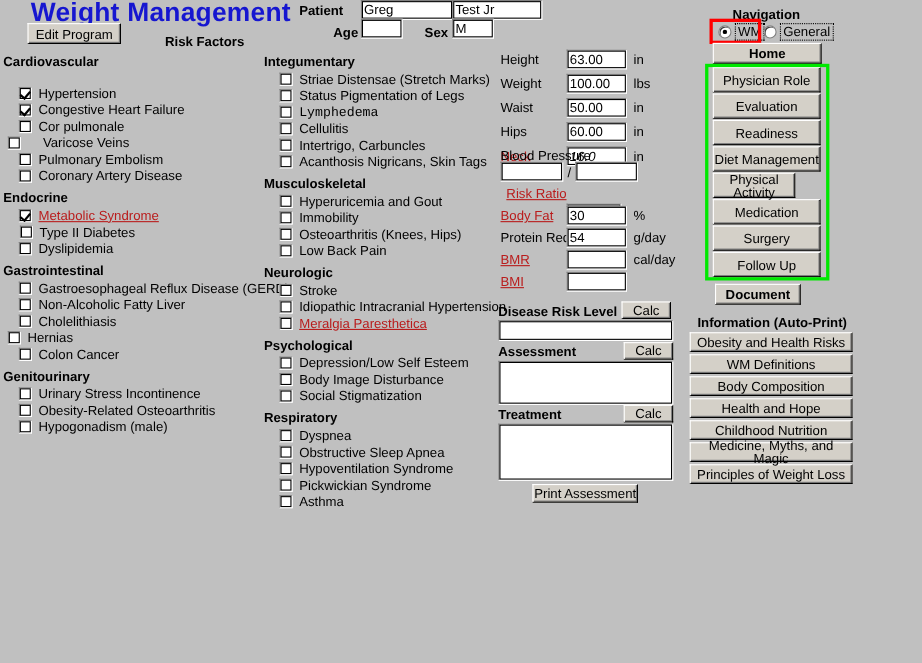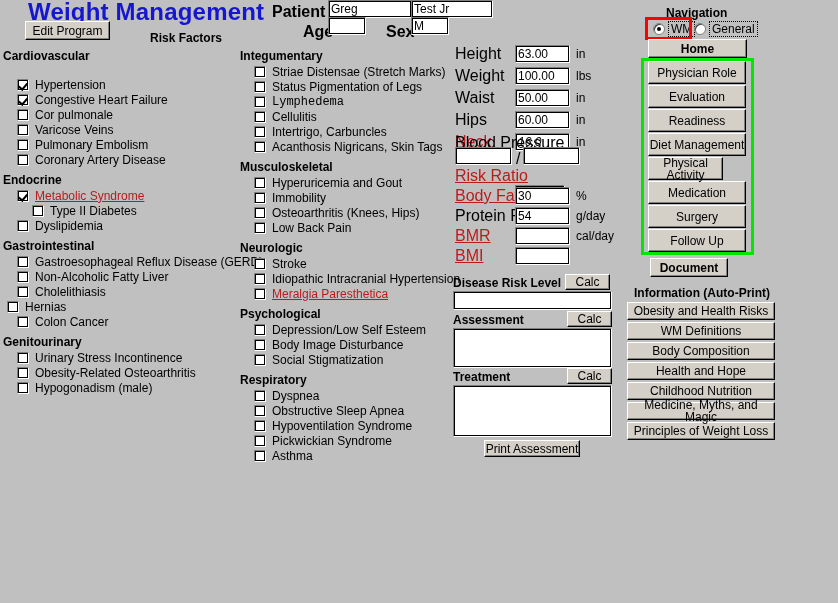--- a/index.html
+++ b/index.html
@@ -107,21 +107,21 @@
     transform: rotate(40deg);
   }
   .cblabel { font-size: 12px; }
   .link {
     color: #b91c1c;
     text-decoration: underline;
     cursor: pointer;
   }
 
   
-  .flabel { font-size: 16px; white-space: nowrap; }
+  .flabel { font-size: 12px; white-space: nowrap; }
   .unit  { font-size: 12px; }
 
   
   .hl-red {
     border: 3px solid #ff0000;
     box-sizing: border-box;
     pointer-events: none;
   }
   .hl-green {
     border: 3px solid #00e800;
@@ -176,38 +176,38 @@
       <span class="cblabel">Hypertension</span>
     </div>
     <div class="cbrow" style="margin-left: 14px;">
       <span class="cbox checked"></span>
       <span class="cblabel">Congestive Heart Failure</span>
     </div>
     <div class="cbrow" style="margin-left: 14px;">
       <span class="cbox"></span>
       <span class="cblabel">Cor pulmonale</span>
     </div>
-    <div class="cbrow" style="margin-left: 14px;">
+    <div class="cbrow" style="margin-left: 4px; gap: 14px;">
       <span class="cbox"></span>
       <span class="cblabel">Varicose Veins</span>
     </div>
     <div class="cbrow" style="margin-left: 14px;">
       <span class="cbox"></span>
       <span class="cblabel">Pulmonary Embolism</span>
     </div>
     <div class="cbrow" style="margin-left: 14px;">
       <span class="cbox"></span>
       <span class="cblabel">Coronary Artery Disease</span>
     </div>
     <div class="sect" style="margin-top: 6px; margin-bottom: 1px;">Endocrine</div>
     <div class="cbrow" style="margin-left: 14px;">
       <span class="cbox checked"></span>
       <span class="cblabel link">Metabolic Syndrome</span>
     </div>
-    <div class="cbrow" style="margin-left: 29px;">
+    <div class="cbrow" style="margin-left: 15px;">
       <span class="cbox"></span>
       <span class="cblabel">Type II Diabetes</span>
     </div>
     <div class="cbrow" style="margin-left: 14px;">
       <span class="cbox"></span>
       <span class="cblabel">Dyslipidemia</span>
     </div>
     <div class="sect" style="margin-top: 6px; margin-bottom: 1px;">Gastrointestinal</div>
     <div class="cbrow" style="margin-left: 14px;">
       <span class="cbox"></span>
@@ -364,21 +364,21 @@
     </div>
   </div>
 
 <div class="abs flabel" style="left:455px; top:134px;">Blood Pressure</div>
 <div class="abs tf" style="left:455px; top:147px; width:57px; height:18px;"></div>
 <div class="abs flabel" style="left:516px; top:150px;">/</div>
 <div class="abs tf" style="left:523px; top:147px; width:57px; height:18px;"></div>
 
 <div class="abs" id="derived" style="left:455px; top:167px; width:130px;">
     <div style="display: flex; align-items: center; height: 18px; margin-bottom: 2px;">
-      <span class="flabel link" style="width: 60px; flex: 0 0 auto;">Risk Ratio</span>
+      <span class="flabel link" style="width: 60px; flex: 0 0 auto; text-align: right;">Risk Ratio</span>
       <div class="tf" style="width: 50px; height: 18px; flex: 0 0 auto; margin-top: 35px;">.83</div>
       <span class="unit" style="margin-left: 6px;"></span>
     </div>
     <div style="display: flex; align-items: center; height: 18px; margin-bottom: 2px;">
       <span class="flabel link" style="width: 60px; flex: 0 0 auto;">Body Fat</span>
       <div class="tf" style="width: 55px; height: 18px; flex: 0 0 auto;">30</div>
       <span class="unit" style="margin-left: 6px;">%</span>
     </div>
     <div style="display: flex; align-items: center; height: 18px; margin-bottom: 2px;">
       <span class="flabel" style="width: 60px; flex: 0 0 auto;">Protein Req</span>

